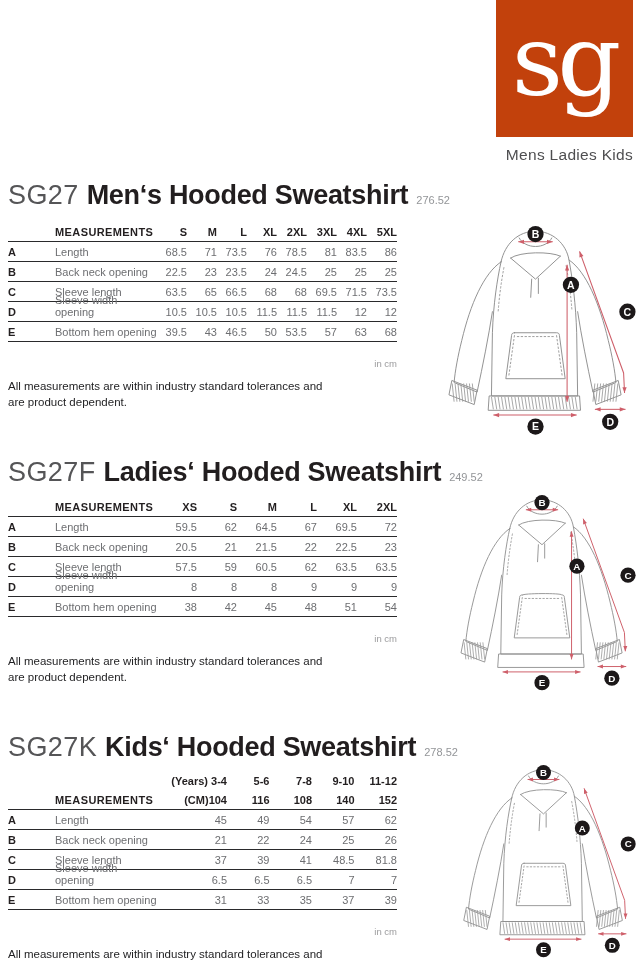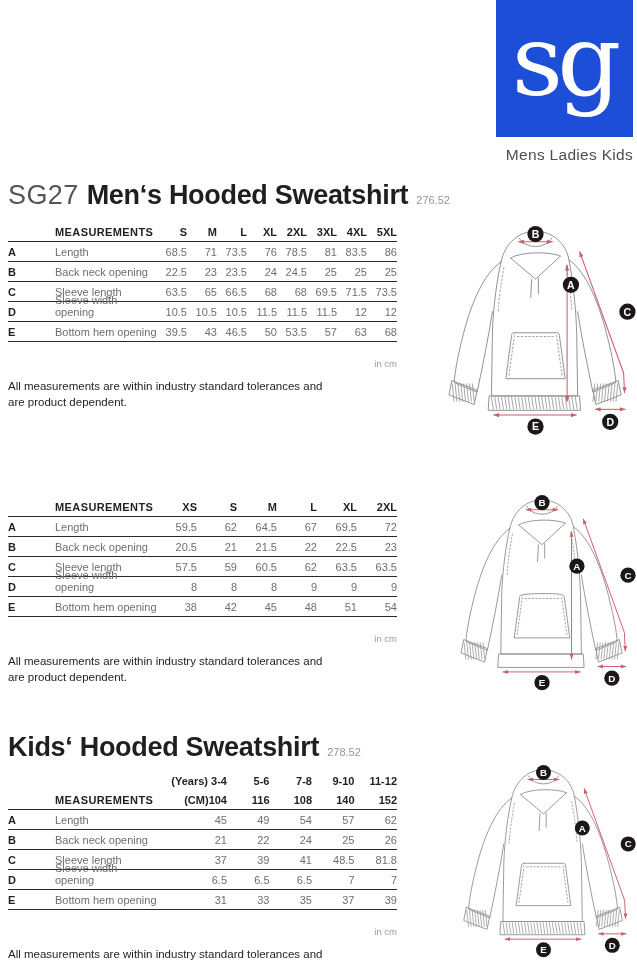--- a/index.html
+++ b/index.html
@@ -1,20 +1,20 @@
 <!DOCTYPE html>
 <html><head>
 <meta charset="utf-8">
 <style>
   html,body{margin:0;padding:0;background:#fff;}
   .page{position:relative;width:637px;height:960px;background:#ffffff;overflow:hidden;
         font-family:"Liberation Sans",sans-serif;color:#231f20;}
 
   
-  .logo-box{position:absolute;left:496px;top:0;width:137px;height:137px;background:#1d4ed8;
+  .logo-box{position:absolute;left:496px;top:0;width:137px;height:137px;background:#c2410c;
             display:flex;align-items:center;justify-content:center;overflow:hidden;}
   .logo-sg{font-family:"DejaVu Serif",serif;color:#ffffff;font-size:100px;line-height:1;
            letter-spacing:-6px;margin-top:-16px;margin-right:2px;}
   .tagline{position:absolute;left:493px;top:146px;width:140px;text-align:right;
            font-size:15.5px;color:#4e4e50;letter-spacing:0.3px;}
 
   
   .product{position:absolute;left:0;width:637px;}
   .sec-men{top:180px;height:275px;}
   .sec-ladies{top:457px;height:273px;}
@@ -254,20 +254,25 @@
           <text x="202" y="108">C</text>
         <circle cx="184" cy="219" r="8.5"></circle>
           <text x="184" y="223">D</text>
         <circle cx="106" cy="224" r="8.5"></circle>
           <text x="106" y="228">E</text>
       </g>
     </svg>
   </section>
 
   <section class="product sec-ladies">
+    <div class="ptitle">
+      <span class="pcode">SG27F</span>
+      <span class="pname">Ladies‘ Hooded Sweatshirt</span>
+      <span class="pnum">249.52</span>
+    </div>
 
     <div class="tbl">
       <div class="trow thead">
         <span class="tl"></span>
         <span class="tlabel">MEASUREMENTS</span>
         <span class="tv">XS</span>
         <span class="tv">S</span>
         <span class="tv">M</span>
         <span class="tv">L</span>
         <span class="tv">XL</span>
@@ -398,20 +403,21 @@
         <circle cx="184" cy="219" r="8.5"></circle>
           <text x="184" y="223">D</text>
         <circle cx="106" cy="224" r="8.5"></circle>
           <text x="106" y="228">E</text>
       </g>
     </svg>
   </section>
 
   <section class="product sec-kids">
     <div class="ptitle">
+      <span class="pcode">SG27K</span>
       <span class="pname">Kids‘ Hooded Sweatshirt</span>
       <span class="pnum">278.52</span>
     </div>
 
     <div class="tbl">
       <div class="trow thead nb">
         <span class="tl"></span>
         <span class="tlabel"></span>
         <span class="tv first">(Years) 3-4</span>
         <span class="tv">5-6</span>

